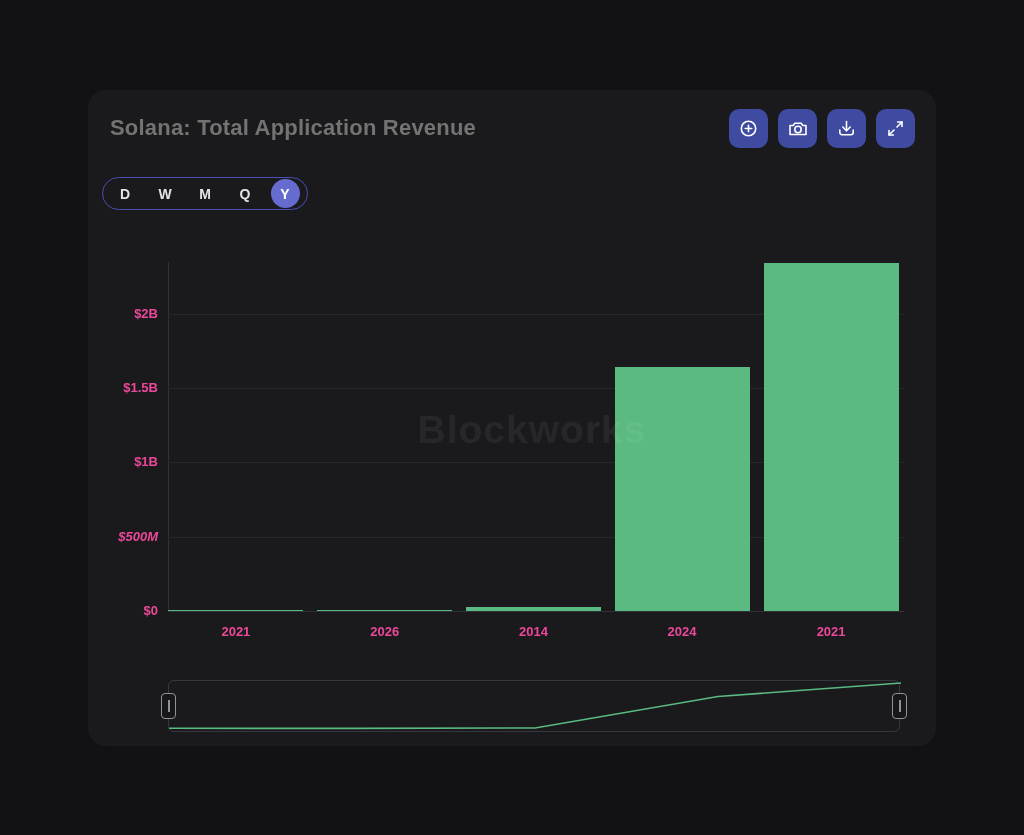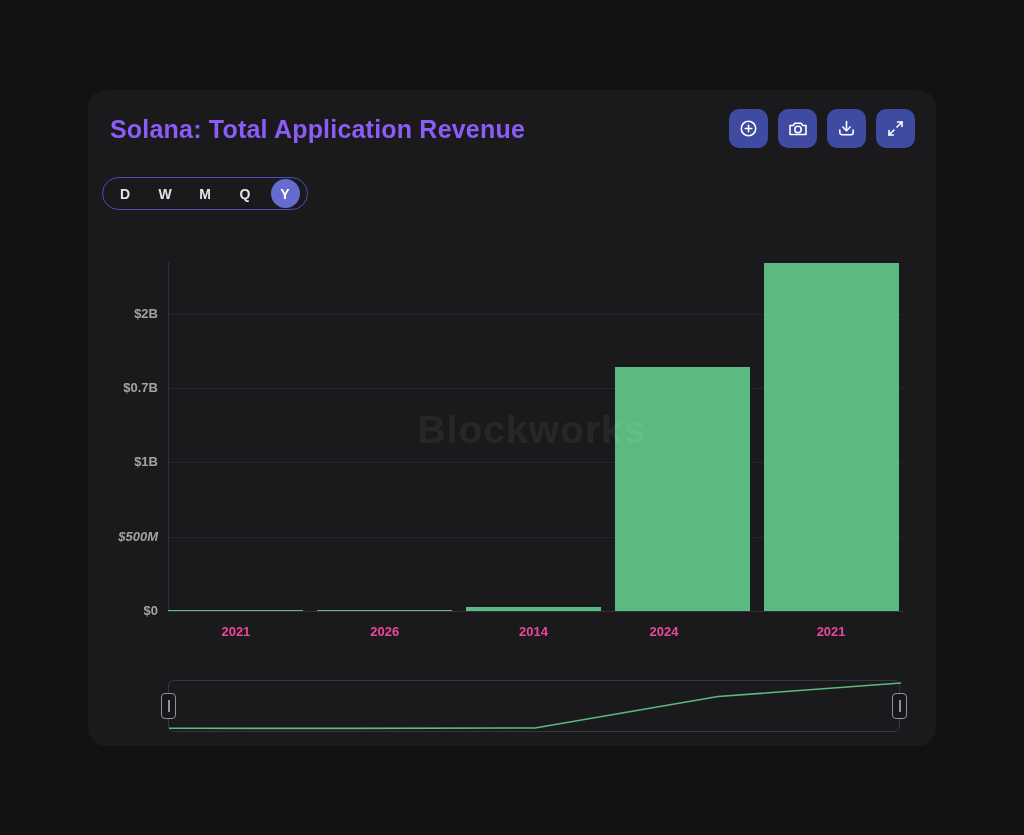--- a/index.html
+++ b/index.html
@@ -13,24 +13,24 @@
   .card {
     position: absolute;
     left: 88px; top: 90px;
     width: 848px; height: 656px;
     background: #1a1a1d;
     border-radius: 18px;
   }
   .card-title {
     position: absolute;
     left: 22px; top: 25px;
-    font-size: 25px;
+    font-size: 22px;
     font-weight: 700;
     letter-spacing: 0.2px;
-    color: #8b5cf6;
+    color: #737373;
   }
   .toolbar {
     position: absolute;
     right: 21px; top: 19px;
     display: flex;
     gap: 10px;
   }
   .tool-btn {
     width: 39px; height: 39px;
     border-radius: 10px;
@@ -87,21 +87,21 @@
     left: 80px; top: 521px;
     width: 736px; height: 1px;
     background: #2f3236;
   }
   .y-tick-label {
     position: absolute;
     left: 6px; width: 64px;
     text-align: right;
     font-size: 13px;
     font-weight: 700;
-    color: #a3a3a3;
+    color: #ec4899;
   }
   .x-tick-label {
     position: absolute;
     top: 534px; width: 90px;
     text-align: center;
     font-size: 13px;
     font-weight: 700;
     color: #ec4899;
   }
   .bar {
@@ -209,31 +209,31 @@
   <div class="chart-region" id="chart-region">
     <div class="axis-y"></div>
     <div class="axis-x"></div>
     <div class="watermark">Blockworks</div>
   <div class="y-tick-label" style="top: 513px;">$0</div>
       <div class="gridline" style="top: 446.745px;"></div>
       <div class="y-tick-label" style="top: 438.745px; font-style: italic;">$500M</div>
       <div class="gridline" style="top: 372.489px;"></div>
       <div class="y-tick-label" style="top: 364.489px;">$1B</div>
       <div class="gridline" style="top: 298.234px;"></div>
-      <div class="y-tick-label" style="top: 290.234px;">$0.7B</div>
+      <div class="y-tick-label" style="top: 290.234px;">$1.5B</div>
       <div class="gridline" style="top: 223.979px;"></div>
       <div class="y-tick-label" style="top: 215.979px;">$2B</div>
       <div class="bar" style="left: 80.4px; top: 519.515px; height: 1.48511px; background: rgb(90, 186, 129);"></div>
       <div class="x-tick-label" style="left: 102.9px;">2021</div>
       <div class="bar" style="left: 229.2px; top: 520.257px; height: 0.742553px; background: rgb(90, 186, 129);"></div>
       <div class="x-tick-label" style="left: 251.7px;">2026</div>
       <div class="bar" style="left: 378px; top: 517.287px; height: 3.71277px; background: rgb(90, 186, 129);"></div>
       <div class="x-tick-label" style="left: 400.5px;">2014</div>
       <div class="bar" style="left: 526.8px; top: 276.7px; height: 244.3px; background: rgb(90, 186, 129);"></div>
-      <div class="x-tick-label" style="left: 531px;">2024</div>
+      <div class="x-tick-label" style="left: 549px;">2024</div>
       <div class="bar" style="left: 675.6px; top: 173.485px; height: 347.515px; background: rgb(90, 186, 129);"></div>
       <div class="x-tick-label" style="left: 698.1px;">2021</div>
     </div>
 
   <div class="navigator">
     <svg id="nav-svg" width="732" height="52" viewBox="0 0 732 52">
         <polyline points="0.0,47.3 183.0,47.4 366.0,47.0 549.0,15.5 732.0,2.0" fill="none" stroke="#5aba81" stroke-width="1.6"></polyline>
       </svg>
     <div class="nav-handle left"></div>
     <div class="nav-handle right"></div>

